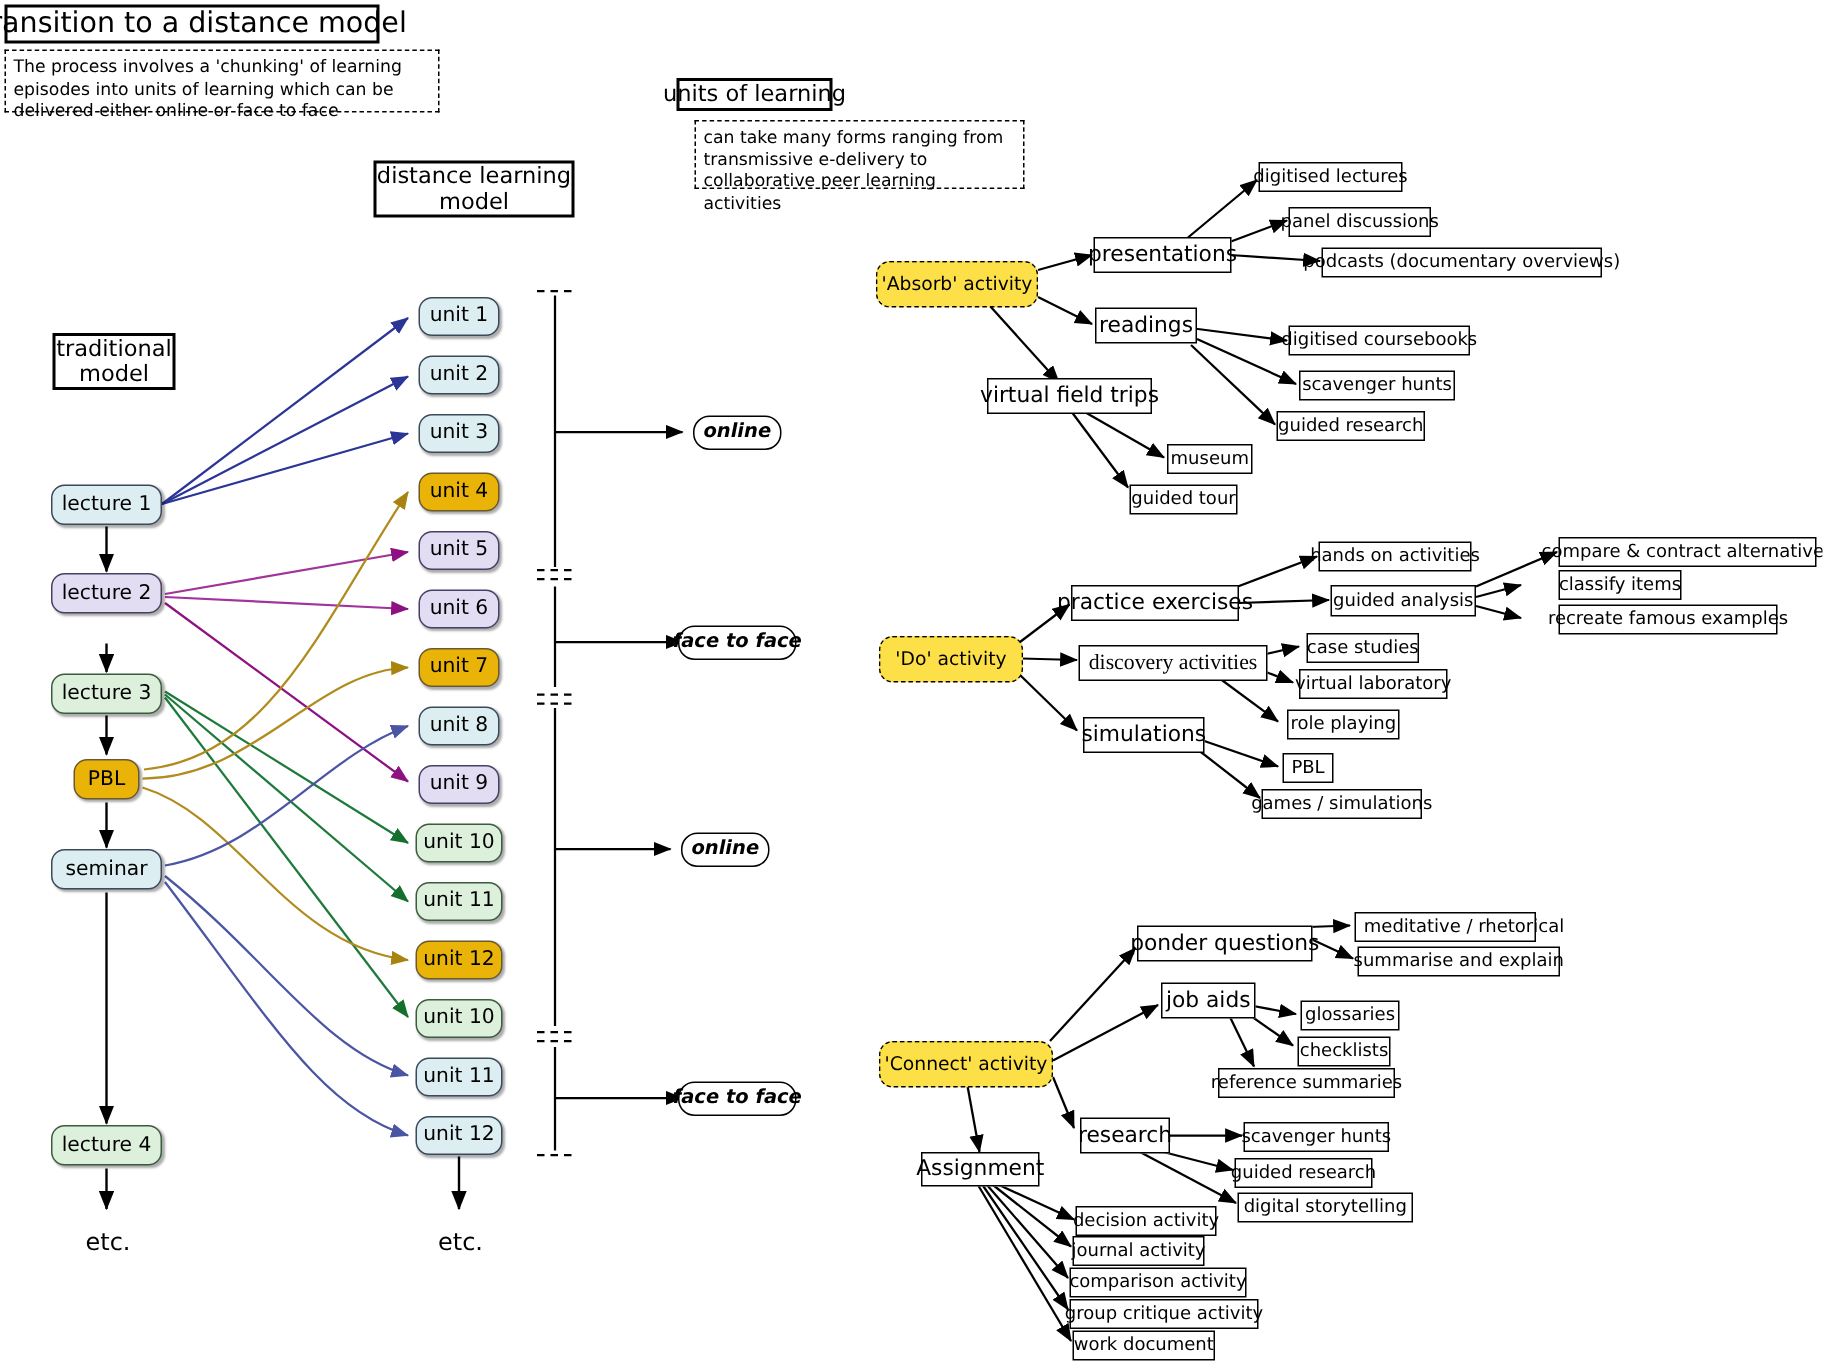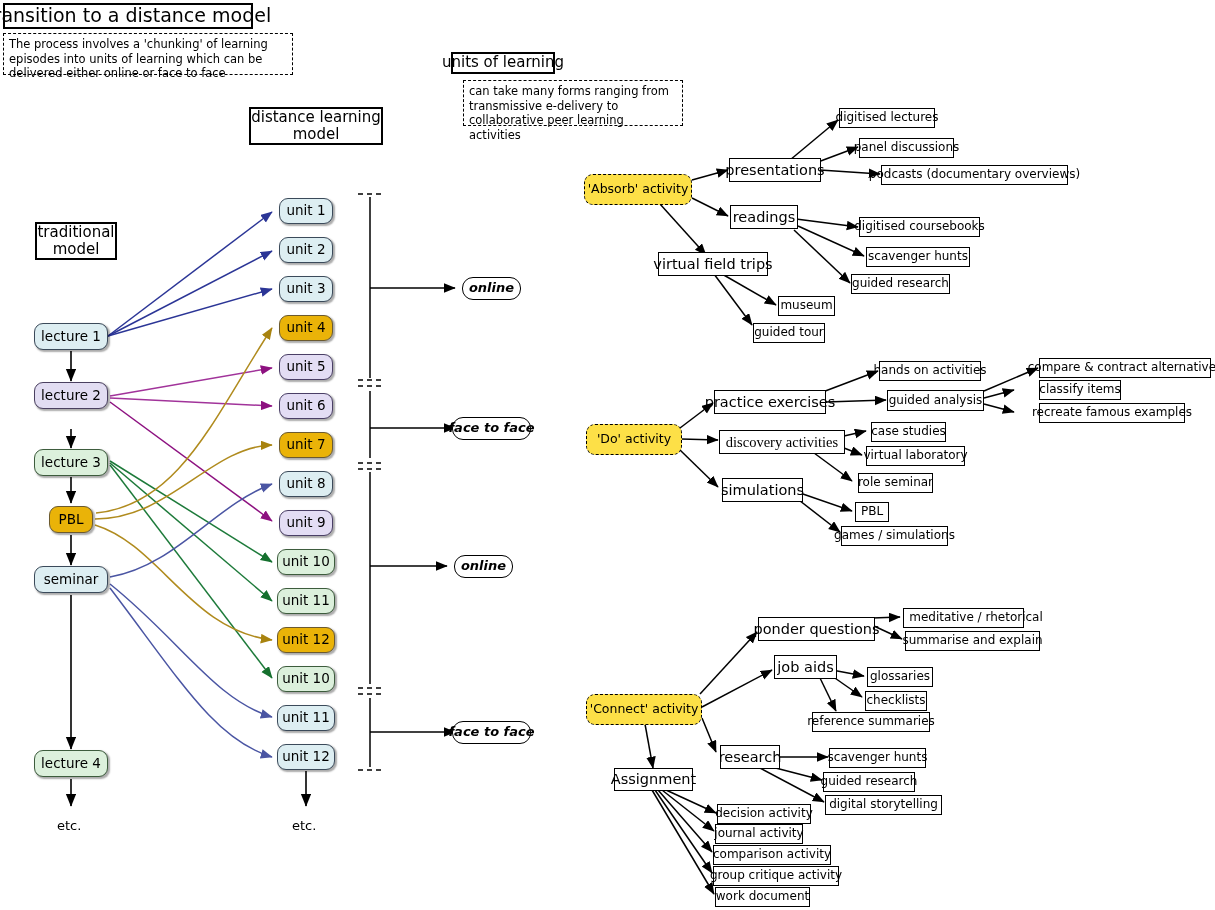--- a/index.html
+++ b/index.html
@@ -26,21 +26,21 @@
 
   
   .rnode{border-radius:9px;border:1.3px solid #222;font-size:13.5px;
          box-shadow:1.5px 1.5px 1.6px rgba(0,0,0,.33);}
   .c-blue{background:#ddeef2;border-color:#3b4a5a;}
   .c-lilac{background:#e2ddf2;border-color:#4a4060;}
   .c-green{background:#dcf0dc;border-color:#3d5c3d;}
   .c-tan{background:#eab308;border-color:#6b5a30;}
   .c-purple{background:#e3ddf4;border-color:#4a3f66;}
 
-  .etc{position:absolute;font-size:13px;}
+  .etc{position:absolute;font-size:16px;}
 </style>
 </head>
 <body>
 
 <div class="canvas">
 
   <svg class="wires" viewBox="0 0 1215 910">
     <defs>
       <marker id="ab" markerWidth="9" markerHeight="9" refX="7.5" refY="3.2" orient="auto">
         <path d="M0,0 L8,3.2 L0,6.4 z" fill="#000"></path>
@@ -247,21 +247,21 @@
   <div class="node bigbox" style="left:714px;top:390px;width:112px;height:24px;">practice exercises</div>
   <div class="node plainbox" style="left:879px;top:361px;width:102px;height:20px;">hands on activities</div>
   <div class="node plainbox" style="left:887px;top:390px;width:97px;height:21px;">guided analysis</div>
   <div class="node plainbox" style="left:1039px;top:358px;width:172px;height:20px;">compare &amp; contract alternatives</div>
   <div class="node plainbox" style="left:1039px;top:380px;width:82px;height:20px;">classify items</div>
   <div class="node plainbox" style="left:1039px;top:403px;width:146px;height:20px;">recreate famous examples</div>
 
   <div class="node bigbox" style="left:719px;top:430px;width:126px;height:24px;font-family:Liberation Serif, serif;">discovery activities</div>
   <div class="node plainbox" style="left:871px;top:422px;width:75px;height:20px;">case studies</div>
   <div class="node plainbox" style="left:866px;top:446px;width:99px;height:20px;">virtual laboratory</div>
-  <div class="node plainbox" style="left:858px;top:473px;width:75px;height:20px;">role seminar</div>
+  <div class="node plainbox" style="left:858px;top:473px;width:75px;height:20px;">role playing</div>
 
   <div class="node bigbox" style="left:722px;top:478px;width:81px;height:24px;">simulations</div>
   <div class="node plainbox" style="left:855px;top:502px;width:34px;height:20px;">PBL</div>
   <div class="node plainbox" style="left:841px;top:526px;width:107px;height:20px;">games / simulations</div>
 
   <div class="node dashnode" style="left:586px;top:694px;width:116px;height:31px;">'Connect' activity</div>
   <div class="node bigbox" style="left:758px;top:617px;width:117px;height:24px;">ponder questions</div>
   <div class="node plainbox" style="left:903px;top:608px;width:121px;height:20px;padding-left:30px;">meditative / rhetorical</div>
   <div class="node plainbox" style="left:905px;top:631px;width:135px;height:20px;">summarise and explain</div>
 

